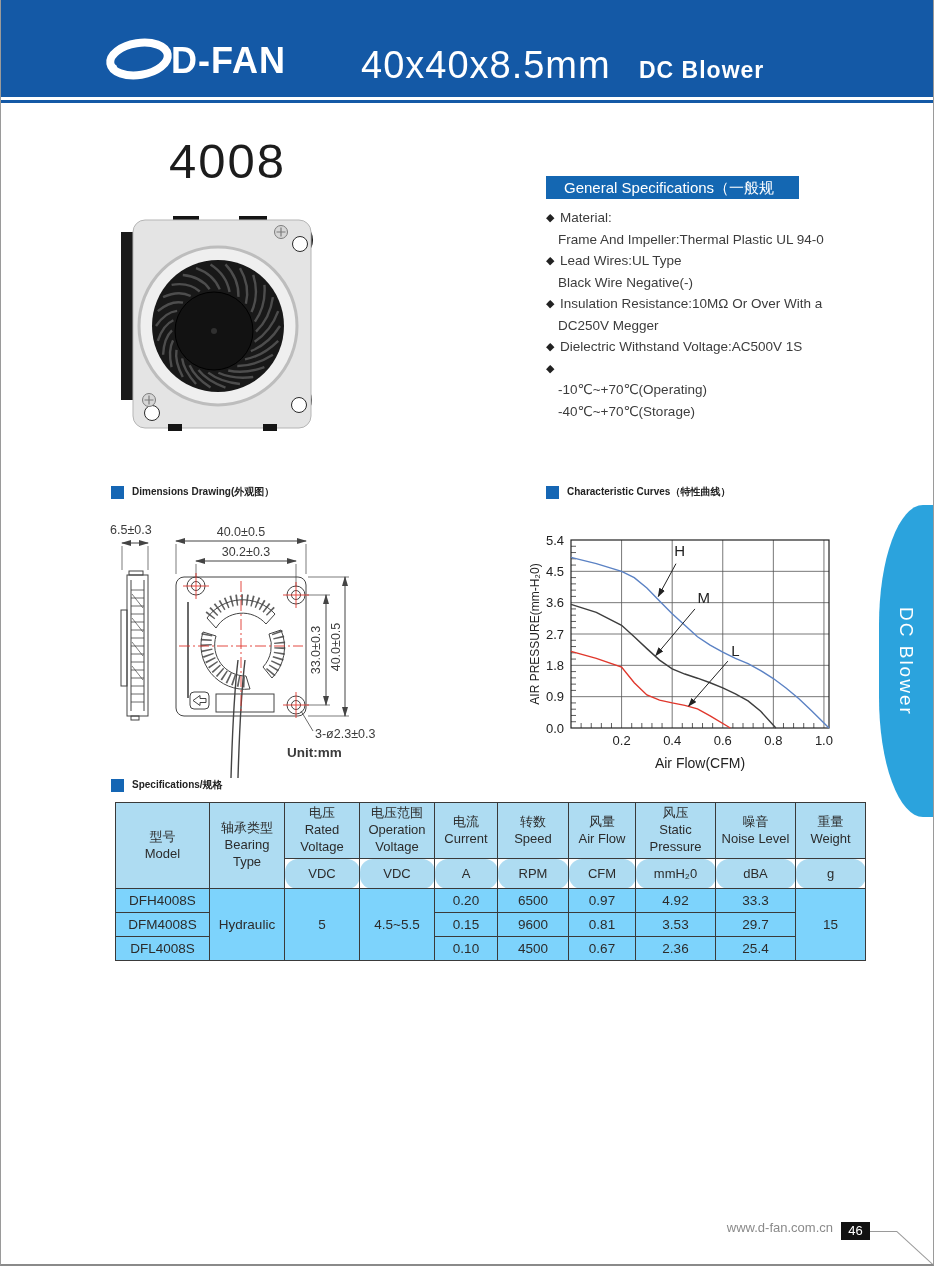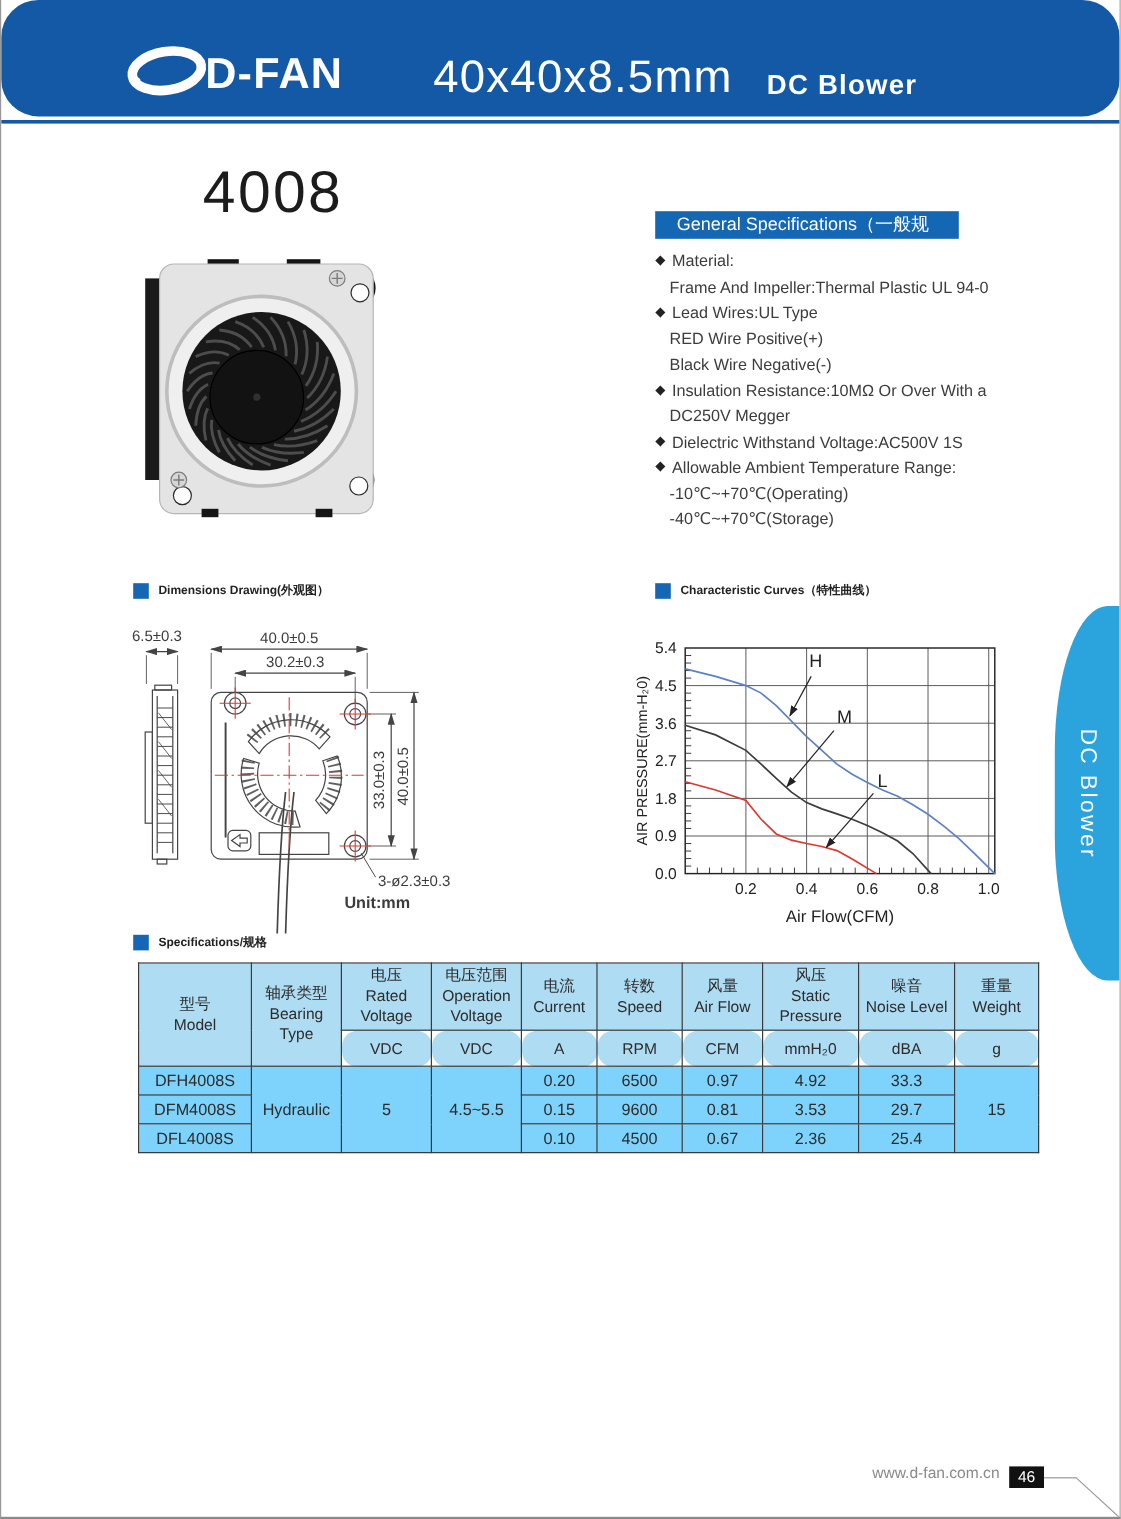--- a/index.html
+++ b/index.html
@@ -1,20 +1,20 @@
 <!DOCTYPE html>
 <html><head>
 <meta charset="utf-8">
 <style>
   html,body{margin:0;padding:0;background:#fff;}
   body{font-family:"Liberation Sans","DejaVu Sans",sans-serif;}
   .page{position:relative;width:934px;height:1266px;background:#fff;overflow:hidden;
         border-left:1px solid #9a9a9a;border-right:1px solid #9a9a9a;border-bottom:2px solid #8a8a8a;box-sizing:border-box;}
   
-  .hdr{position:absolute;left:0;top:0;width:100%;height:97px;background:#1459a6;border-radius:31px;}
+  .hdr{position:absolute;left:0;top:0;width:100%;height:97px;background:#1459a6;}
   .hdr-rule{position:absolute;left:0;top:100px;width:100%;height:3px;background:#1459a6;}
   .brand-svg{position:absolute;left:104px;top:28px;}
   .hdr-title{position:absolute;left:360px;top:44px;color:#fff;font-size:38px;font-weight:400;letter-spacing:1px;}
   .hdr-sub{position:absolute;left:638px;top:57px;color:#fff;font-size:23px;font-weight:600;letter-spacing:1px;}
   
   .model-no{position:absolute;left:168px;top:133px;font-size:49px;color:#1c1c1c;letter-spacing:2px;}
   .photo{position:absolute;left:112px;top:210px;}
   
   .gs-bar{position:absolute;left:545px;top:176px;width:253px;height:23px;background:#1467b2;color:#fff;
           font-size:15px;line-height:23px;padding-left:18px;box-sizing:border-box;}
@@ -128,39 +128,35 @@
         <span>Material:</span>
       </div>
       <div class="gs-row">
         <span class="gs-cont">Frame And Impeller:Thermal Plastic UL 94-0</span>
       </div>
       <div class="gs-row">
         <span class="gs-bullet">◆</span>
         <span>Lead Wires:UL Type</span>
       </div>
       <div class="gs-row">
-        <span class="gs-cont">RED Wire Positive(+)</span>
-      </div>
-      <div class="gs-row">
         <span class="gs-cont">Black Wire Negative(-)</span>
       </div>
       <div class="gs-row">
         <span class="gs-bullet">◆</span>
         <span>Insulation Resistance:10MΩ Or Over With a</span>
       </div>
       <div class="gs-row">
         <span class="gs-cont">DC250V Megger</span>
       </div>
       <div class="gs-row">
         <span class="gs-bullet">◆</span>
         <span>Dielectric Withstand Voltage:AC500V 1S</span>
       </div>
       <div class="gs-row">
         <span class="gs-bullet">◆</span>
-        <span>Allowable Ambient Temperature Range:</span>
       </div>
       <div class="gs-row">
         <span class="gs-cont">-10℃~+70℃(Operating)</span>
       </div>
       <div class="gs-row">
         <span class="gs-cont">-40℃~+70℃(Storage)</span>
       </div>
     </div>
 
   <div class="sec-head" style="left:110px;top:485px;">

